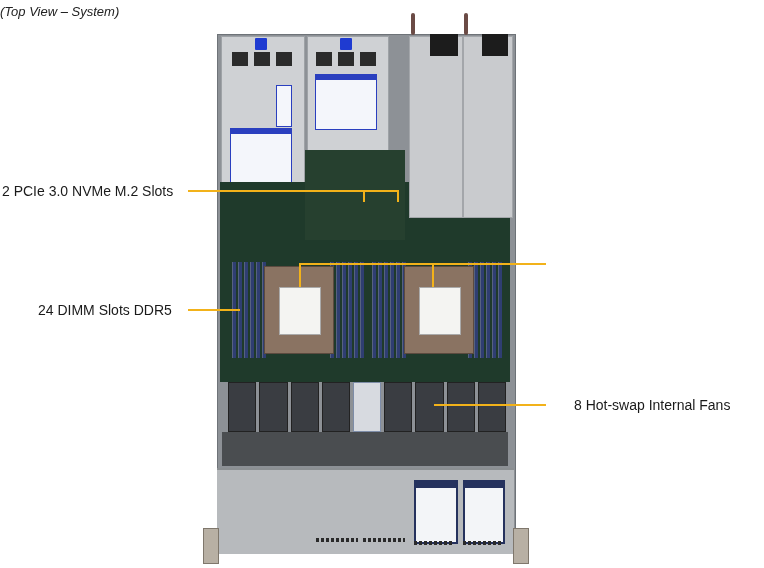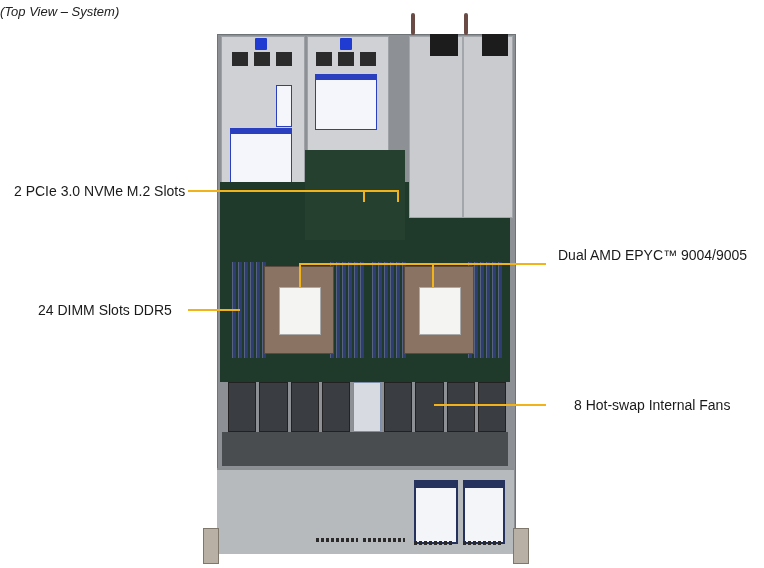--- a/index.html
+++ b/index.html
@@ -141,18 +141,17 @@
 <div class="line" style="left:397px;top:190px;width:2px;height:12px;"></div>
 
 <div class="line" style="left:299px;top:263px;width:247px;height:2px;"></div>
 <div class="line" style="left:299px;top:263px;width:2px;height:24px;"></div>
 <div class="line" style="left:432px;top:263px;width:2px;height:24px;"></div>
 
 <div class="line" style="left:188px;top:309px;width:52px;height:2px;"></div>
 
 <div class="line" style="left:434px;top:404px;width:112px;height:2px;"></div>
 
-<div class="label" style="left:14px;top:183px;">2 PCIe 3.0 NVMe M.2 Slots</div>
+<div class="label" style="left:2px;top:183px;">2 PCIe 3.0 NVMe M.2 Slots</div>
 <div class="label" style="left:558px;top:247px;">
-  <div>Dual AMD EPYC™ 9004/9005</div>
 </div>
 <div class="label" style="left:38px;top:302px;">24 DIMM Slots DDR5</div>
 <div class="label" style="left:558px;top:397px;margin-left:16px;">8 Hot-swap Internal Fans</div>
 
 </body></html>

